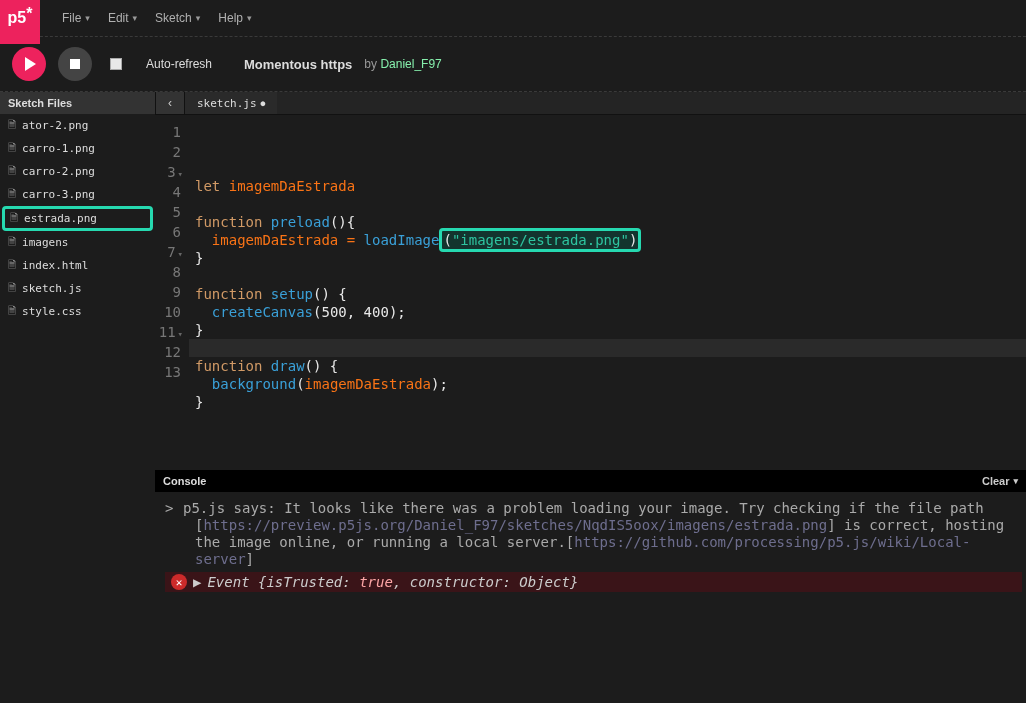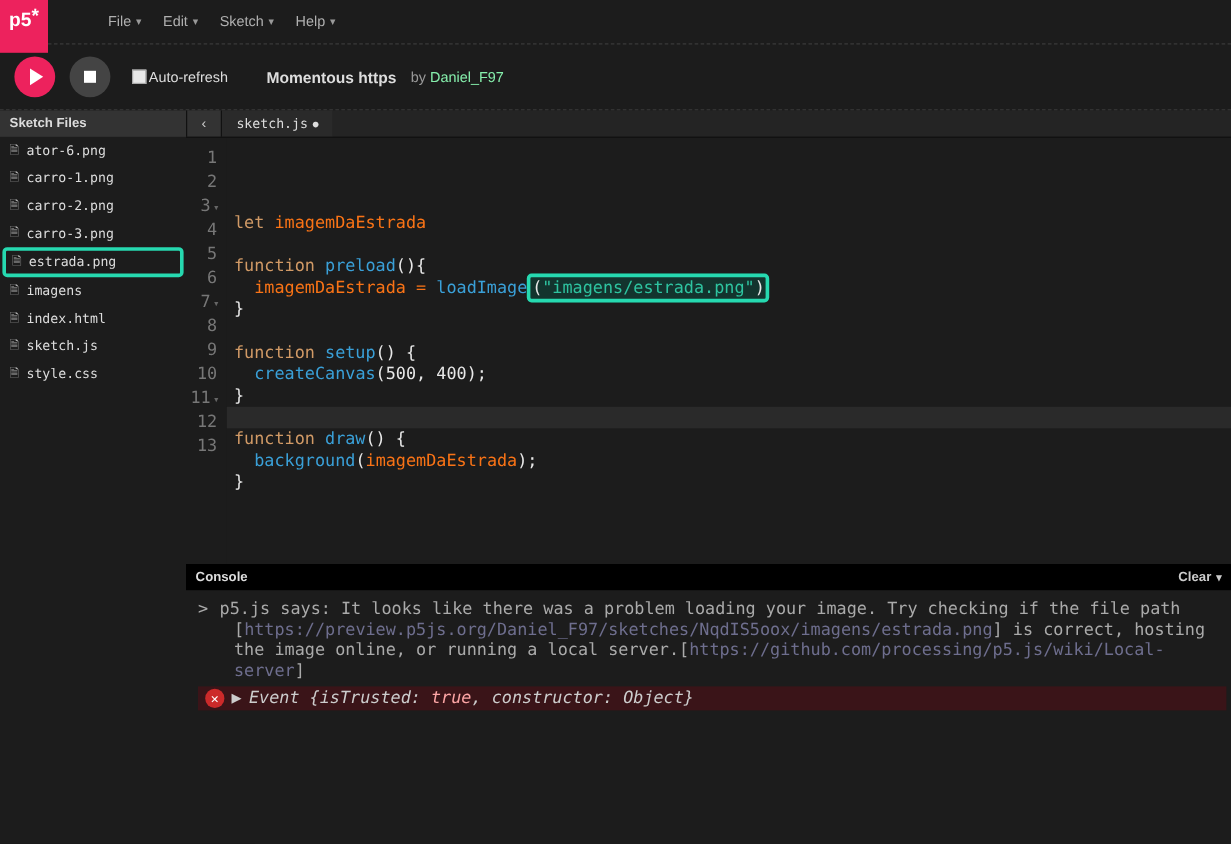--- a/index.html
+++ b/index.html
@@ -14,38 +14,38 @@
 .topbar {
   height: 36px; display: flex; align-items: center;
   background: #1c1c1c;
 }
 .logo {
   width: 40px; height: 52px; background: #ed225d;
   color: #fff; font-weight: bold; font-size: 16px;
   display: flex; align-items: center; justify-content: center;
   font-family: Arial, sans-serif;
 }
-.menus { display: flex; gap: 2px; padding-left: 14px; margin-left: 28px; }
+.menus { display: flex; gap: 2px; padding-left: 14px; }
 .menu-item { color: #b0b0b0; padding: 4px 8px; cursor: pointer; display: flex; align-items: center; gap: 4px; }
 .menu-item .tri { font-size: 9px; color: #999; }
 
 .toolbar {
   height: 56px; border-top: 1px dashed #3a3a3a; border-bottom: 1px dashed #3a3a3a;
   display: flex; align-items: center; padding: 0 12px; gap: 12px;
 }
 .btn-round {
   width: 34px; height: 34px; border-radius: 50%;
   display: flex; align-items: center; justify-content: center;
   cursor: pointer;
 }
 .btn-play { background: #ed225d; }
 .btn-stop { background: #444; }
 .play-glyph { width:0; height:0; border-left: 11px solid #fff; border-top:7px solid transparent; border-bottom:7px solid transparent; margin-left:3px;}
 .stop-glyph { width: 10px; height: 10px; background: #fff; }
-.autorefresh { display: flex; align-items: center; gap: 2px; color: #ddd; margin-left: 6px; }
+.autorefresh { display: flex; align-items: center; gap: 24px; color: #ddd; margin-left: 6px; }
 .checkbox { width: 12px; height: 12px; border: 1px solid #aaa; background: #e8e8e8; }
 .project-name { margin-left: 20px; color: #ddd; font-weight: bold; font-size: 13px; }
 .byline { color: #999; font-size: 12px; }
 .byline .author { color: #86efac; }
 
 .mainrow { display: flex; height: calc(703px - 36px - 56px); }
 .sidebar { width: 155px; background: #1c1c1c; border-right: none; }
 .side-header {
   background: #333; color: #ddd; font-size: 11px; font-weight: bold;
   padding: 4px 8px; height: 22px; display: flex; align-items: center;
@@ -128,21 +128,21 @@
     <span class="author">Daniel_F97</span>
   </span>
 </div>
 
 <div class="mainrow">
   <div class="sidebar">
     <div class="side-header">Sketch Files</div>
     <div class="file-list" id="file-list">
         <div class="file-item">
           <span class="doc-icon">🗎</span>
-          <span>ator-6.png</span>
+          <span>ator-2.png</span>
         </div>
         <div class="file-item">
           <span class="doc-icon">🗎</span>
           <span>carro-1.png</span>
         </div>
         <div class="file-item">
           <span class="doc-icon">🗎</span>
           <span>carro-2.png</span>
         </div>
         <div class="file-item">

